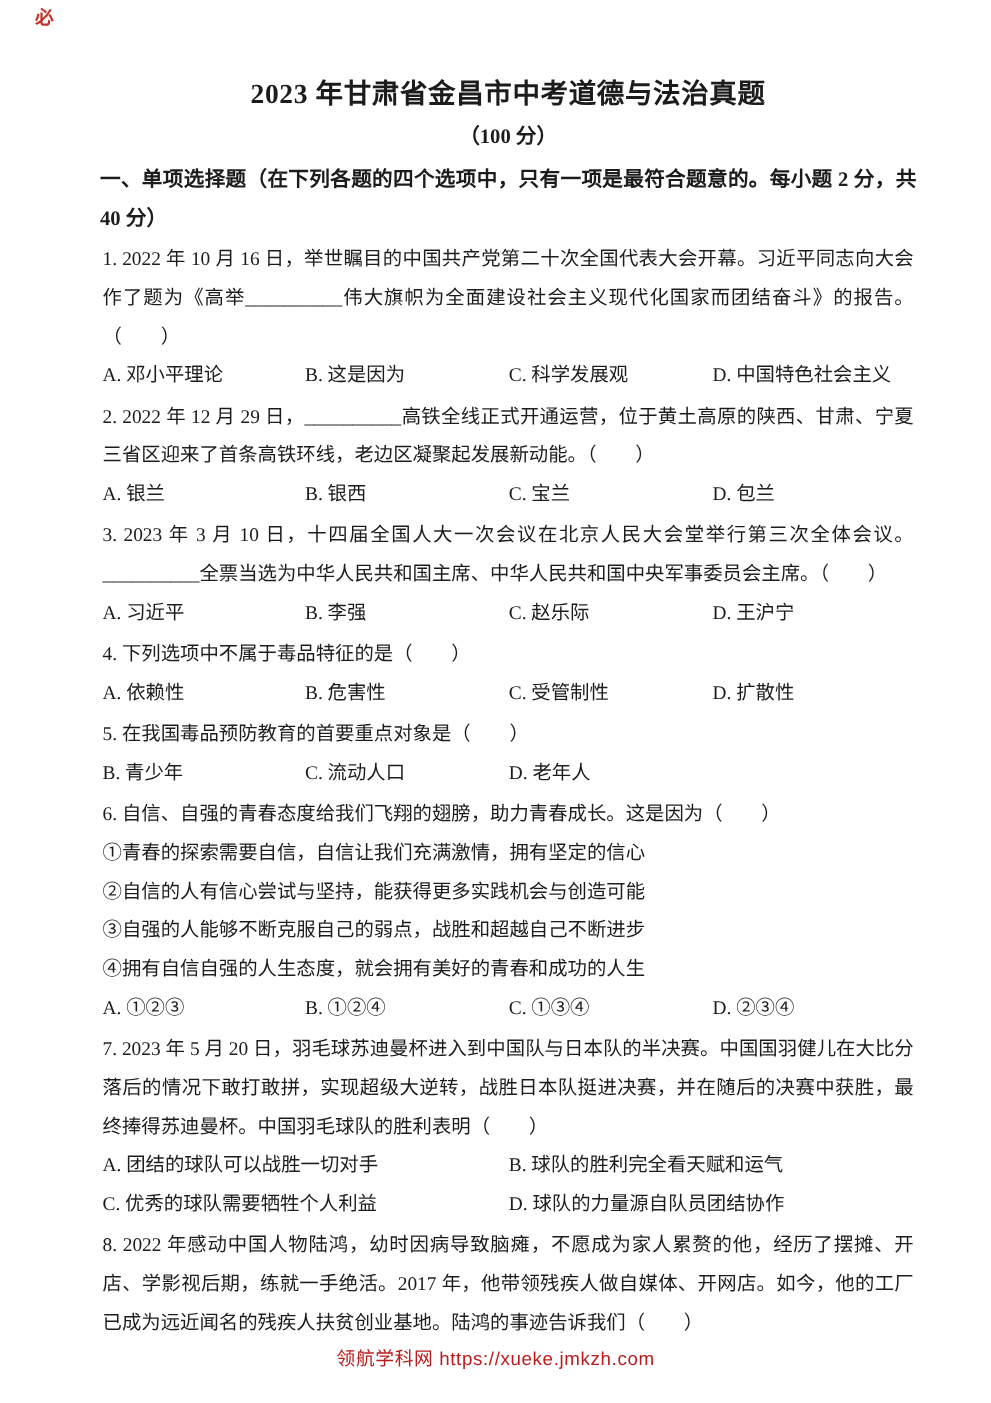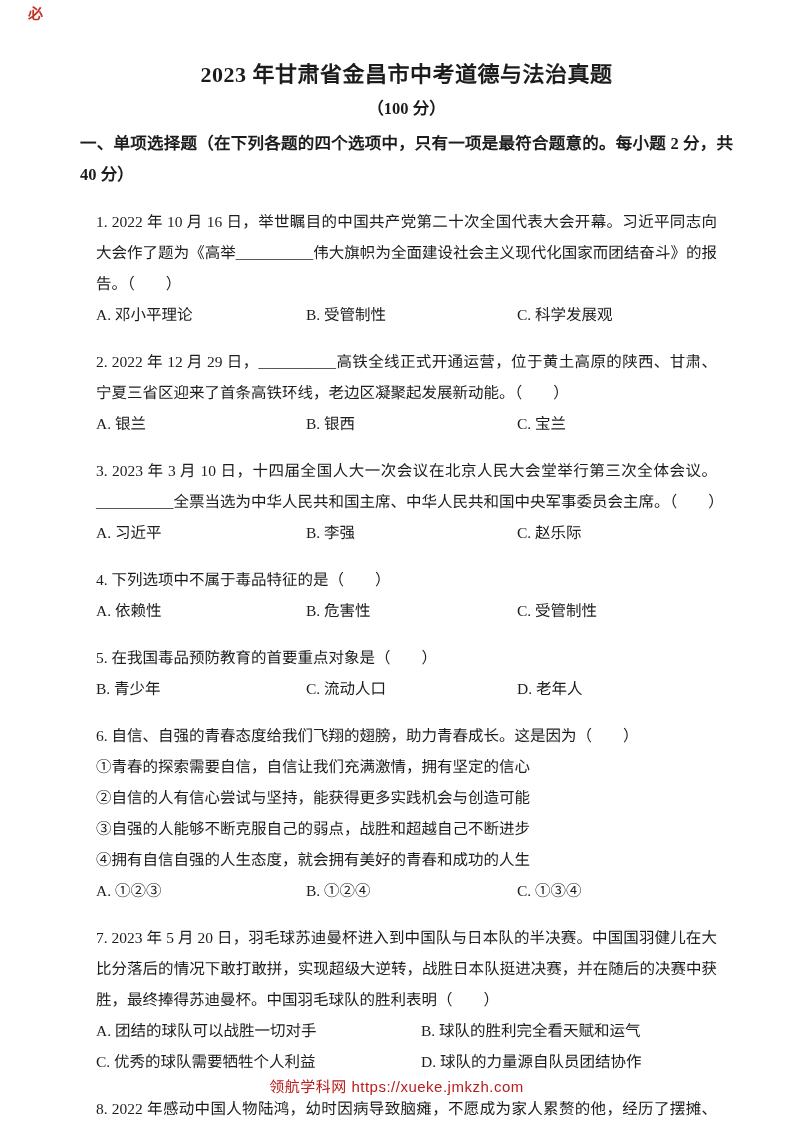--- a/index.html
+++ b/index.html
@@ -24,29 +24,29 @@
     line-height:34px; letter-spacing:0.5px;
   }
   .doc-subtitle {
     font-size:16.5px; font-weight:700; text-align:center;
     line-height:30px; margin-top:2px;
   }
   .section-heading {
     font-size:16.5px; font-weight:700;
     line-height:31px; text-align:justify; margin-top:4px;
   }
-  .question { margin:16px; }
+  .question { margin:2px; }
   .q-stem, .q-point {
     font-size:15.5px; line-height:31px;
     text-align:justify; margin:0;
   }
   .options-grid {
     display:grid; font-size:15.5px; line-height:31px;
   }
-  .cols-4 { grid-template-columns:162px 163px 163px 1fr;gap:48px; }
+  .cols-4 { grid-template-columns:162px 163px 163px 1fr; }
   .cols-2 { grid-template-columns:325px 1fr; }
   .option { white-space:nowrap; overflow:hidden; }
   .footer {
     position:absolute; left:0; right:0; bottom:26px;
     text-align:center;
     font-family:"Liberation Sans","DejaVu Sans",sans-serif;
     font-size:15px; color:#b91c1c; letter-spacing:0.5px;
   }
 </style>
 </head>
@@ -57,21 +57,21 @@
 
   <div class="content">
     <div class="doc-title">2023 年甘肃省金昌市中考道德与法治真题</div>
     <div class="doc-subtitle">（100 分）</div>
     <div class="section-heading">一、单项选择题（在下列各题的四个选项中，只有一项是最符合题意的。每小题 2 分，共 40 分）</div>
     <div id="questions">
         <div class="question">
           <p class="q-stem">1. 2022 年 10 月 16 日，举世瞩目的中国共产党第二十次全国代表大会开幕。习近平同志向大会作了题为《高举__________伟大旗帜为全面建设社会主义现代化国家而团结奋斗》的报告。（　　）</p>
           <div class="options-grid cols-4">
             <span class="option">A. 邓小平理论</span>
-            <span class="option">B. 受管制性</span>
+            <span class="option">B. 这是因为</span>
             <span class="option">C. 科学发展观</span>
             <span class="option">D. 中国特色社会主义</span>
           </div>
         </div>
         <div class="question">
           <p class="q-stem">2. 2022 年 12 月 29 日，__________高铁全线正式开通运营，位于黄土高原的陕西、甘肃、宁夏三省区迎来了首条高铁环线，老边区凝聚起发展新动能。（　　）</p>
           <div class="options-grid cols-4">
             <span class="option">A. 银兰</span>
             <span class="option">B. 银西</span>
             <span class="option">C. 宝兰</span>

